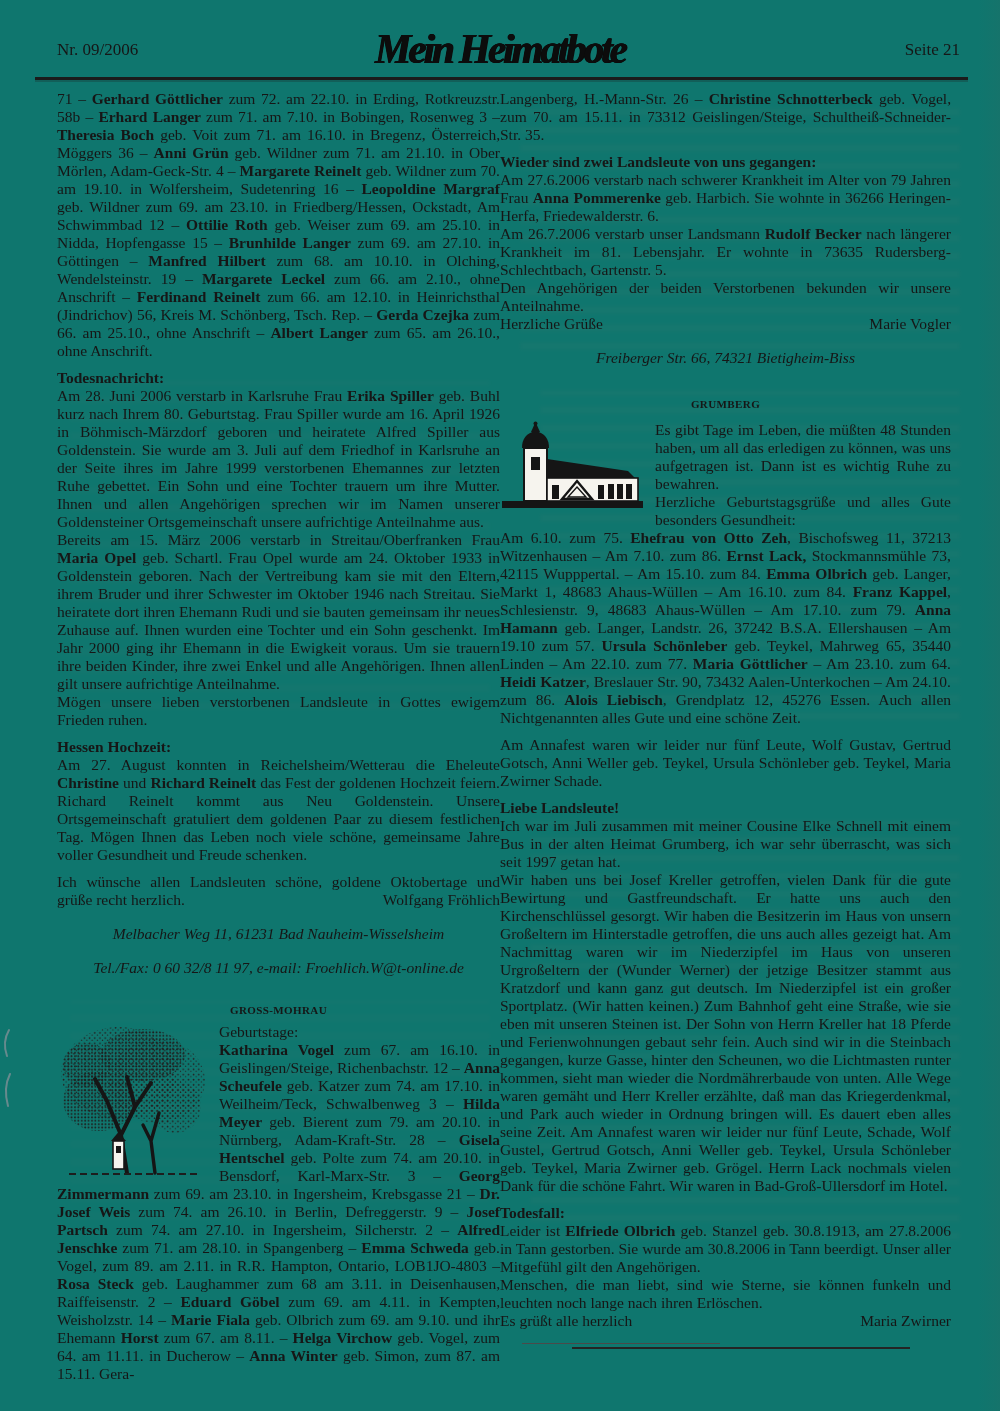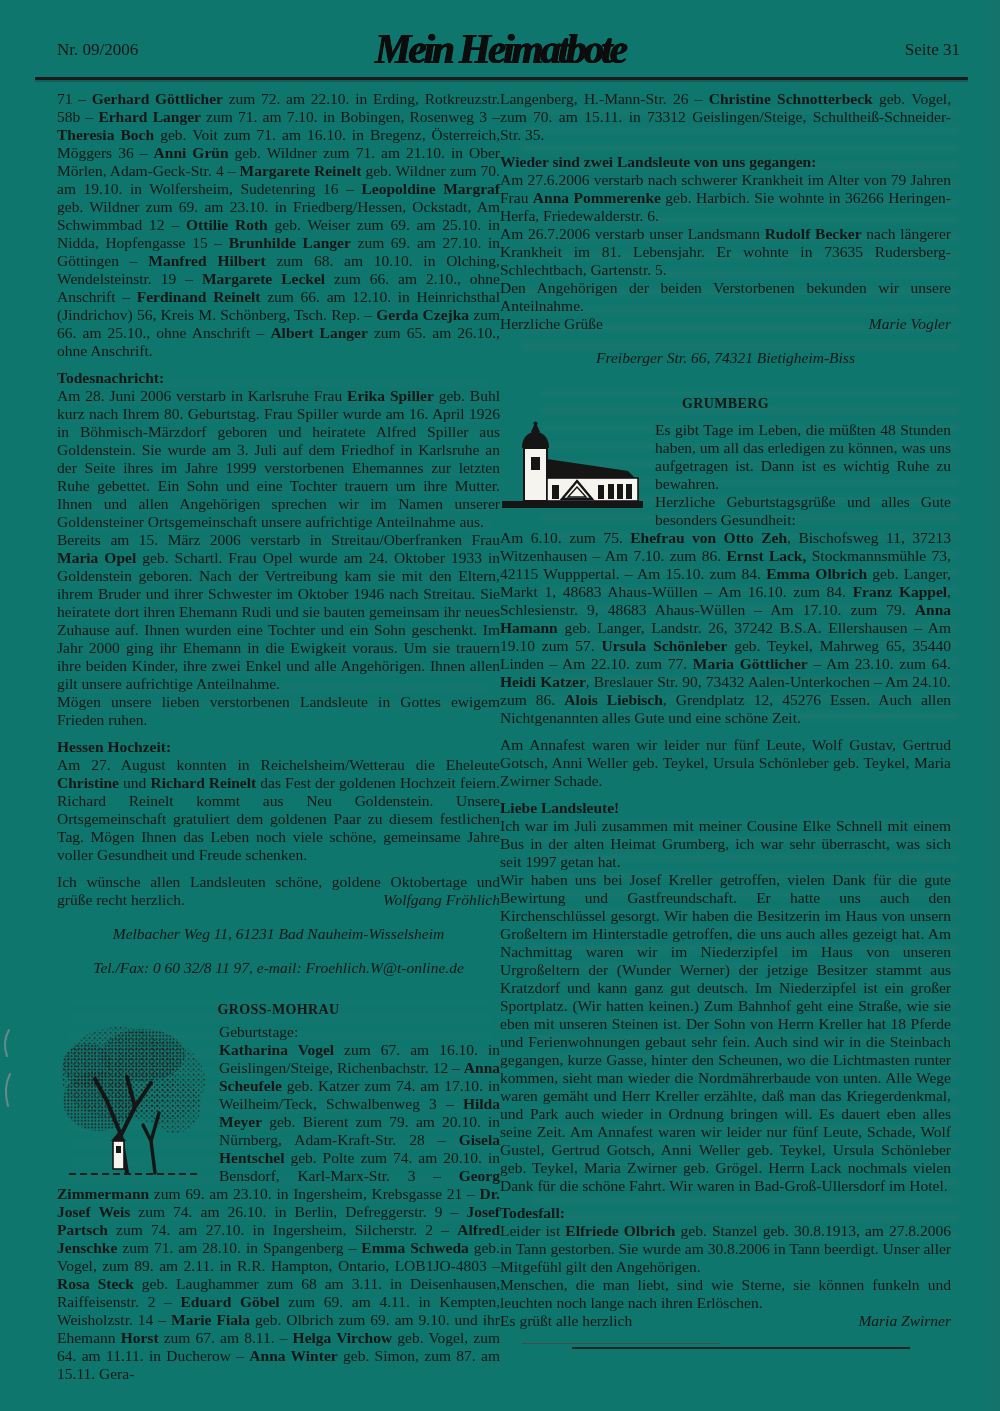--- a/index.html
+++ b/index.html
@@ -35,23 +35,23 @@
   .columns{
     position:absolute;left:57px;top:90px;width:906px;
     display:flex;z-index:2;
     font-size:15.5px;line-height:18px;
   }
   .col{width:443px;}
   .col.right{width:451px;}
   .para{margin:0;text-align:justify;}
   .force-just{text-align-last:justify;}
   .subhead{margin:0;font-weight:bold;text-align:left;}
-  .center-head{margin:0;text-align:center;font-weight:bold;font-size:14px;letter-spacing:.4px;}
+  .center-head{margin:0;text-align:center;font-weight:bold;font-size:11px;letter-spacing:.4px;}
   .sig-row{margin:0;display:flex;justify-content:space-between;align-items:flex-end;}
-  .sig-row .name{font-style:italic;}
+  .sig-row .name{}
   .sig-right{margin:16px;text-align:center;font-style:italic;}
   
   .tree-float{float:left;width:152px;height:160px;margin:2px 10px 2px 0;}
   .church-float{float:left;width:145px;height:92px;margin:8px 10px 14px 0;}
   
   .end-rules{position:relative;height:10px;margin-top:12px;}
   .end-rules .rule-a{position:absolute;left:22px;top:1px;width:198px;border-top:1.5px solid #4a4a4a;}
   .end-rules .rule-b{position:absolute;left:72px;top:5px;width:338px;border-top:2px solid #242424;}
   
   .ghost{
@@ -67,21 +67,21 @@
 <div class="page">
 
   <div class="ghost" style="left:520px;top:100px;width:440px;height:250px;"></div>
   <div class="ghost" style="left:540px;top:390px;width:420px;height:330px;"></div>
   <div class="ghost" style="left:530px;top:820px;width:430px;height:420px;"></div>
   <div class="ghost" style="left:70px;top:380px;width:420px;height:330px;opacity:.35;"></div>
   <div class="ghost" style="left:70px;top:1000px;width:420px;height:220px;opacity:.3;"></div>
 
   <div class="issue">Nr. 09/2006</div>
   <div class="masthead">Mein Heimatbote</div>
-  <div class="pageno">Seite 31</div>
+  <div class="pageno">Seite 21</div>
   <div class="headrule"></div>
 
   <svg class="penmark" width="14" height="90" viewBox="0 0 14 90">
     <path d="M9 4 Q2 16 7 30" stroke="#8d939b" stroke-width="2" fill="none" stroke-linecap="round"></path>
     <path d="M10 48 Q3 62 8 80" stroke="#8d939b" stroke-width="2" fill="none" stroke-linecap="round"></path>
   </svg>
 
   <div class="columns">
     <div class="col left" id="col-left">
         <p class="para"><span>71 – </span><b>Gerhard Göttlicher</b><span> zum 72. am 22.10. in Erding, Rotkreuzstr. 58b – </span><b>Erhard Langer</b><span> zum 71. am 7.10. in Bobingen, Rosenweg 3 – </span><b>Theresia Boch</b><span> geb. Voit zum 71. am 16.10. in Bregenz, Österreich, Möggers 36 – </span><b>Anni Grün</b><span> geb. Wildner zum 71. am 21.10. in Ober Mörlen, Adam-Geck-Str. 4 – </span><b>Margarete Reinelt</b><span> geb. Wildner zum 70. am 19.10. in Wolfersheim, Sudetenring 16 – </span><b>Leopoldine Margraf</b><span> geb. Wildner zum 69. am 23.10. in Friedberg/Hessen, Ockstadt, Am Schwimmbad 12 – </span><b>Ottilie Roth</b><span> geb. Weiser zum 69. am 25.10. in Nidda, Hopfengasse 15 – </span><b>Brunhilde Langer</b><span> zum 69. am 27.10. in Göttingen – </span><b>Manfred Hilbert</b><span> zum 68. am 10.10. in Olching, Wendelsteinstr. 19 – </span><b>Margarete Leckel</b><span> zum 66. am 2.10., ohne Anschrift – </span><b>Ferdinand Reinelt</b><span> zum 66. am 12.10. in Heinrichsthal (Jindrichov) 56, Kreis M. Schönberg, Tsch. Rep. – </span><b>Gerda Czejka</b><span> zum 66. am 25.10., ohne Anschrift – </span><b>Albert Langer</b><span> zum 65. am 26.10., ohne Anschrift.</span></p>

